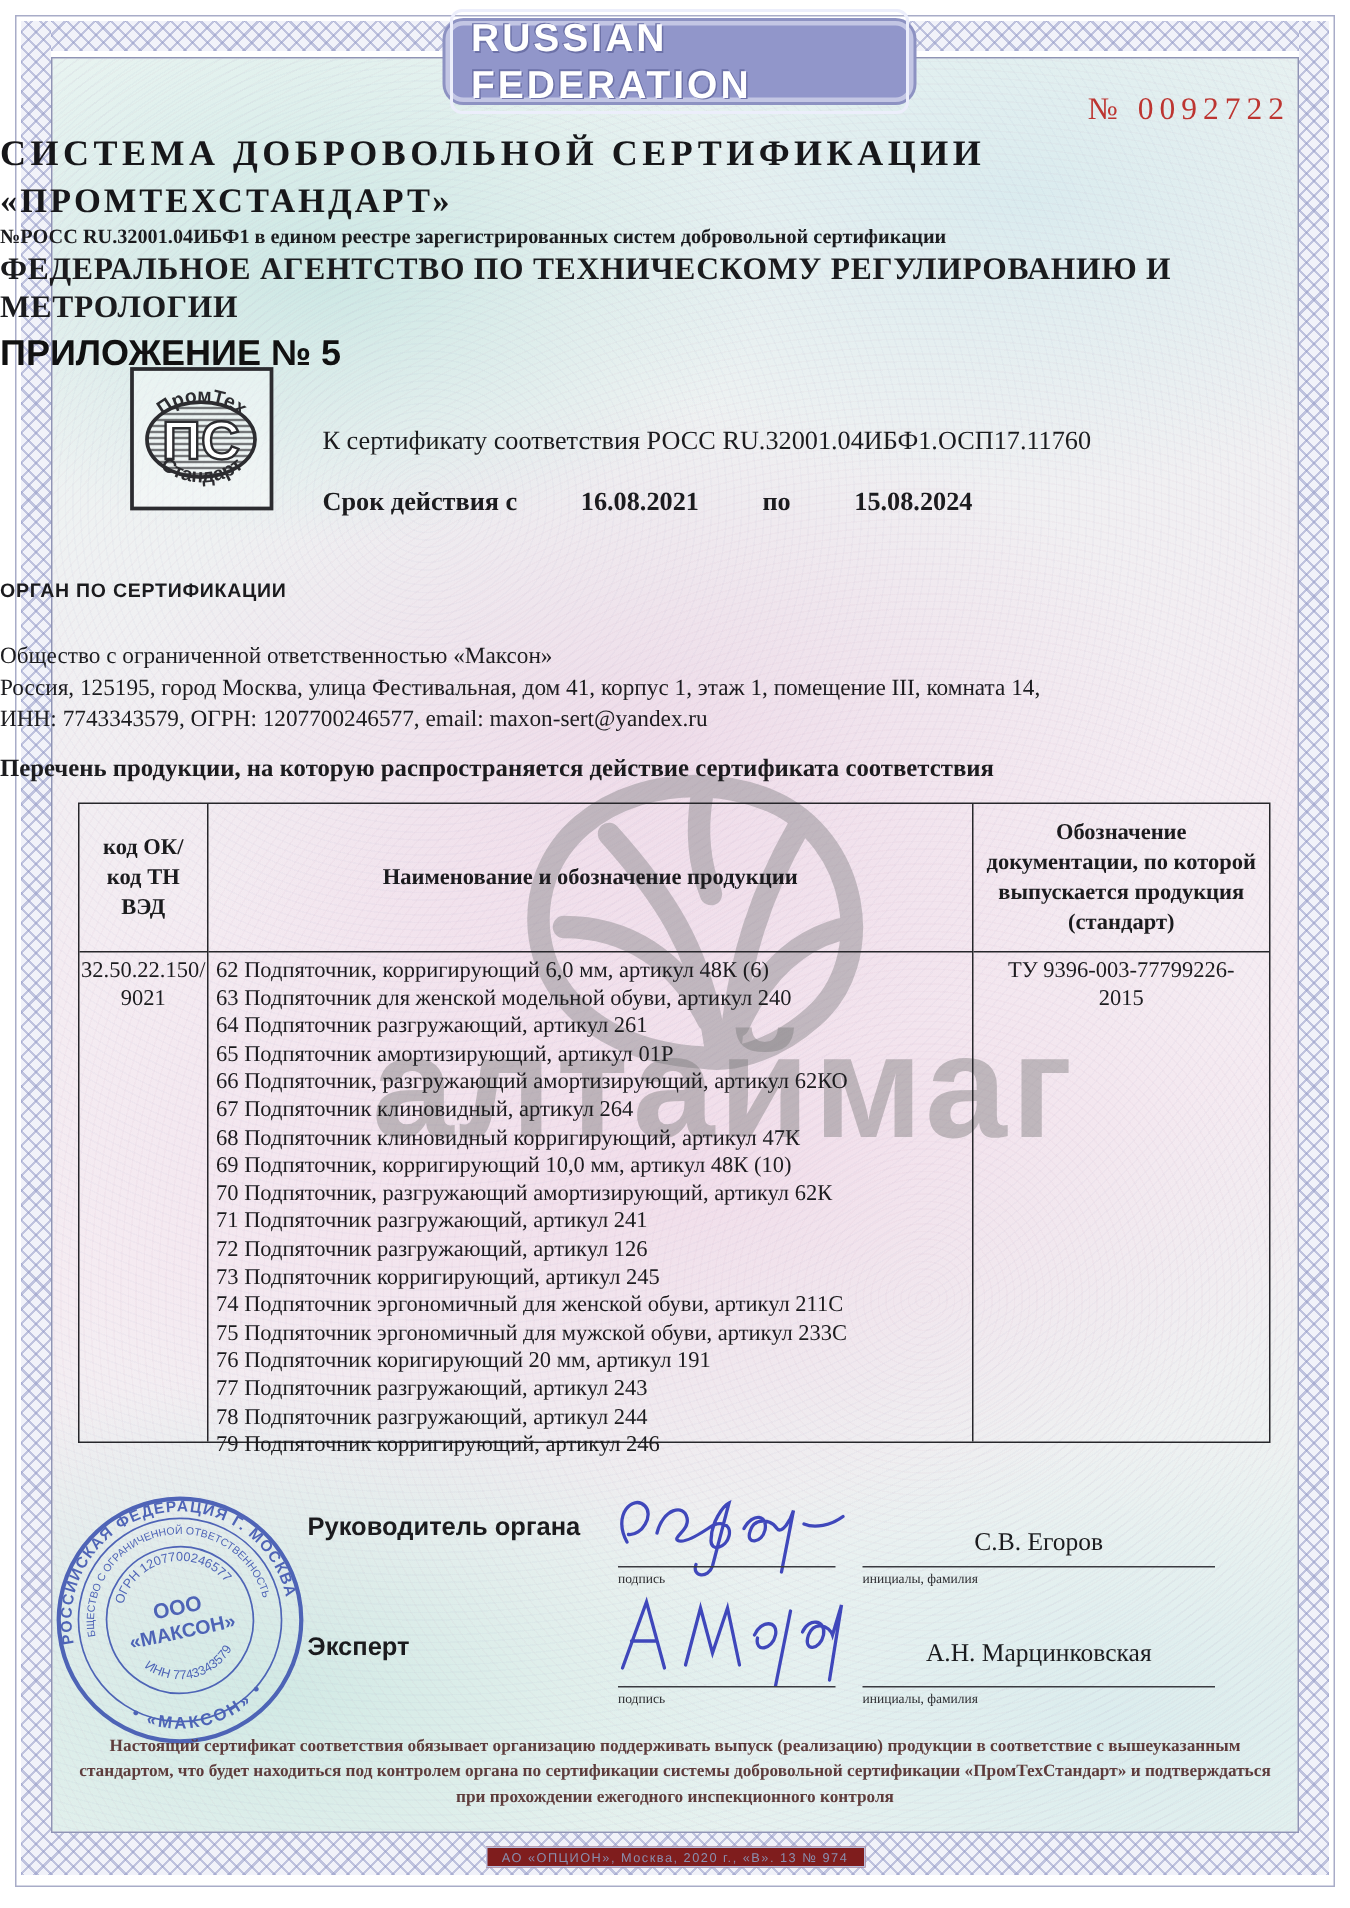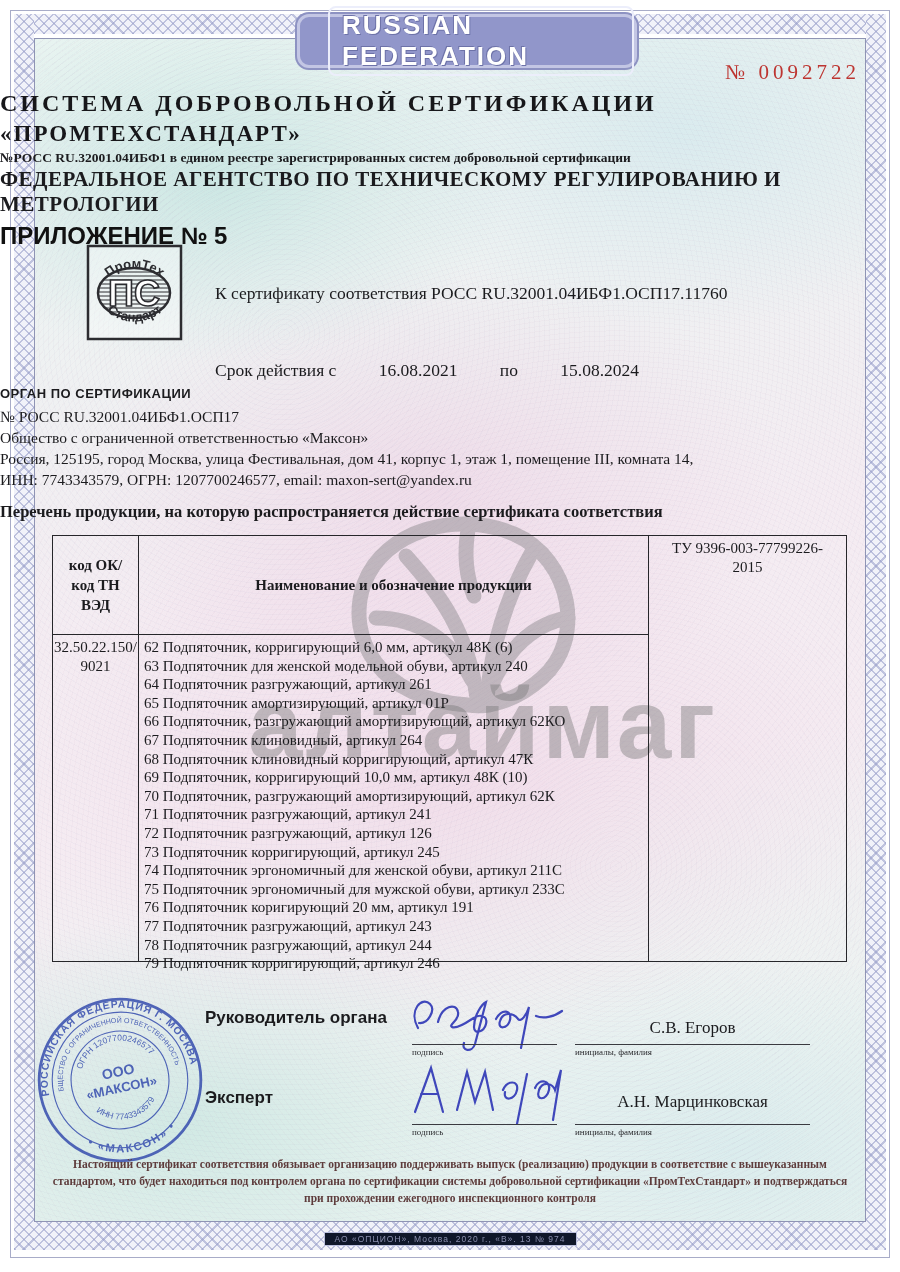--- a/index.html
+++ b/index.html
@@ -24,37 +24,37 @@
       radial-gradient(ellipse 620px 380px at 50% 62%, rgba(236,203,224,.45), transparent 70%),
       radial-gradient(ellipse 500px 300px at 18% 92%, rgba(183,224,216,.5), transparent 70%),
       radial-gradient(ellipse 520px 280px at 85% 94%, rgba(200,228,233,.45), transparent 70%),
       linear-gradient(170deg,#e9f4f1 0%,#eef2f2 22%,#f4ecf2 45%,#f5ecf2 62%,#ecf3f1 85%,#e9f3f0 100%);}
   .inner::after{content:"";position:absolute;inset:0;
       background-image:repeating-radial-gradient(circle at 30% 25%,rgba(140,150,190,.05) 0 1px,transparent 1px 5px),
                        repeating-radial-gradient(circle at 70% 70%,rgba(190,140,170,.05) 0 1px,transparent 1px 5px);}
   
   .badge{position:absolute;left:297px;top:14px;width:306px;height:48px;border-radius:12px;
          background:#9196ca;border:3px solid #c3c6e4;box-shadow:0 0 0 2px #8d92c2;
-         display:flex;align-items:center;justify-content:center;padding-left:28px;}
+         display:flex;align-items:center;justify-content:center;}
   .badge-inner{border:2px solid #eceefb;border-radius:8px;padding:2px 12px;}
   .badge-text{font-family:"Liberation Sans",sans-serif;font-weight:bold;font-size:26px;color:#fff;
               letter-spacing:2px;text-shadow:1px 1px 0 #6d72a8, -1px -1px 0 #6d72a8;}
   .serial{position:absolute;right:40px;top:60px;font-size:21px;color:#bd3531;letter-spacing:4px;font-family:Liberation Serif, serif;}
   .t-center{position:absolute;left:0;width:900px;text-align:left;}
   .sys-title1{top:90px;font-weight:bold;font-size:24px;letter-spacing:3px;color:#17171a;}
   .sys-title2{top:121px;font-weight:bold;font-size:23px;letter-spacing:2px;color:#17171a;}
   .registry{top:150px;font-weight:bold;font-size:13.5px;}
   .agency{top:167px;font-weight:bold;font-size:21px;letter-spacing:.5px;}
   .appendix{top:222px;font-family:"Liberation Sans",sans-serif;font-weight:bold;font-size:24px;color:#111;}
   
   .logo{position:absolute;left:85px;top:243px;width:99px;height:99px;}
   
   .cert-line1{position:absolute;left:215px;top:283px;font-size:17.5px;}
   .cert-line2{position:absolute;left:215px;top:308px;font-size:17.5px;}
-  .validity{position:absolute;left:215px;top:360px;font-size:17.5px;font-weight:400;text-align:right;}
+  .validity{position:absolute;left:215px;top:324px;font-size:17.5px;font-weight:700;text-align:right;}
   .validity span{margin-right:38px;}
   .organ-title{top:386px;font-family:"Liberation Sans",sans-serif;font-weight:bold;font-size:13px;letter-spacing:.5px;}
   .organ-number{top:408px;font-size:15.5px;}
   .organ-company{top:429px;font-size:15.5px;}
   .organ-address{top:450px;font-size:15.5px;}
   .organ-details{top:471px;font-size:15.5px;}
   .list-title{top:502px;font-weight:bold;font-size:16.5px;}
   
   .wm-flower{position:absolute;left:318px;top:500px;width:300px;height:215px;opacity:.42;}
   .wm-brand{position:absolute;left:248px;top:668px;font-family:"Liberation Sans",sans-serif;font-weight:bold;
@@ -79,21 +79,21 @@
   .sig-caption{position:absolute;font-size:9px;text-align:left;color:#2c2c30;}
   .sig-name{position:absolute;font-size:17px;text-align:center;}
   .sig-svg{position:absolute;}
   
   .stamp{position:absolute;left:26px;top:986px;width:188px;height:188px;transform:rotate(-12deg);opacity:.88;}
   
   .fine-print{position:absolute;left:45px;top:1156px;width:810px;text-align:center;font-weight:bold;
               font-size:11.5px;line-height:17px;color:#5e3c3c;}
   
   .print-info{position:absolute;left:0;top:1228px;width:900px;text-align:center;}
-  .print-info span{display:inline-block;background:#0f172a;border:1px solid #b9bedd;color:#8a8fae;
+  .print-info span{display:inline-block;background:#7f1d1d;border:1px solid #b9bedd;color:#8a8fae;
               font-family:"Liberation Sans",sans-serif;font-size:8.5px;letter-spacing:1px;padding:1px 10px;}
 </style>
 </head>
 <body>
 
 <div class="page">
 
   <div class="outer-line"></div>
   <div class="band band-top"></div>
   <div class="band band-bottom"></div>
@@ -148,21 +148,20 @@
 
   <div class="cert-line1">К сертификату соответствия РОСС RU.32001.04ИБФ1.ОСП17.11760</div>
   <div class="validity">
     <span>Срок действия с</span>
     <span>16.08.2021</span>
     <span>по</span>
     <span>15.08.2024</span>
   </div>
 
   <div class="t-center organ-title">ОРГАН ПО СЕРТИФИКАЦИИ</div>
-  <div class="t-center organ-number">№ РОСС RU.32001.04ИБФ1.ОСП17</div>
   <div class="t-center organ-company">Общество с ограниченной ответственностью «Максон»</div>
   <div class="t-center organ-address">Россия, 125195, город Москва, улица Фестивальная, дом 41, корпус 1, этаж 1, помещение III, комната 14,</div>
   <div class="t-center organ-details">ИНН: 7743343579, ОГРН: 1207700246577, email: maxon-sert@yandex.ru</div>
 
   <div class="t-center list-title">Перечень продукции, на которую распространяется действие сертификата соответствия</div>
 
   <div class="ptable">
     <div class="col col1">
       <div class="th">код ОК/код ТН ВЭД</div>
       <div class="td">
@@ -188,20 +187,21 @@
           <div class="prod-line">73 Подпяточник корригирующий, артикул 245</div>
           <div class="prod-line">74 Подпяточник эргономичный для женской обуви, артикул 211С</div>
           <div class="prod-line">75 Подпяточник эргономичный для мужской обуви, артикул 233С</div>
           <div class="prod-line">76 Подпяточник коригирующий 20 мм, артикул 191</div>
           <div class="prod-line">77 Подпяточник разгружающий, артикул 243</div>
           <div class="prod-line">78 Подпяточник разгружающий, артикул 244</div>
           <div class="prod-line">79 Подпяточник корригирующий, артикул 246</div>
         </div>
     </div>
     <div class="col col3">
+      <div class="th">Обозначение документации, по которой выпускается продукция (стандарт)</div>
       <div class="td" style="padding:3px 8px 0 8px;">ТУ 9396-003-77799226-2015</div>
     </div>
   </div>
 
   <div class="sig-label" style="top:1008px;">Руководитель органа</div>
   <svg class="sig-svg" style="left:400px;top:992px;" width="175" height="60" viewBox="0 0 175 60">
     <g fill="none" stroke="#3f47bb" stroke-width="2.2" stroke-linecap="round">
       <path d="M18 36 C 8 18 22 4 30 12 C 36 18 28 32 19 31"></path>
       <path d="M38 30 C 42 14 56 10 58 20 C 60 28 48 33 52 35 C 56 37 66 31 72 27 C 80 21 88 24 86 32 C 84 40 74 43 74 35 C 74 23 82 12 86 10 L 75 52 C 72 61 61 59 64 51"></path>
       <path d="M96 27 C 102 16 112 18 110 28 C 108 37 97 38 100 29 C 103 19 114 21 118 27 C 121 31 127 22 129 15 L 121 56"></path>

